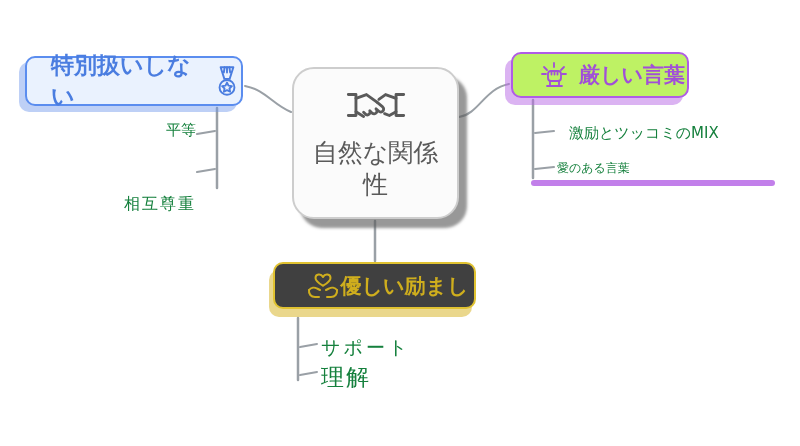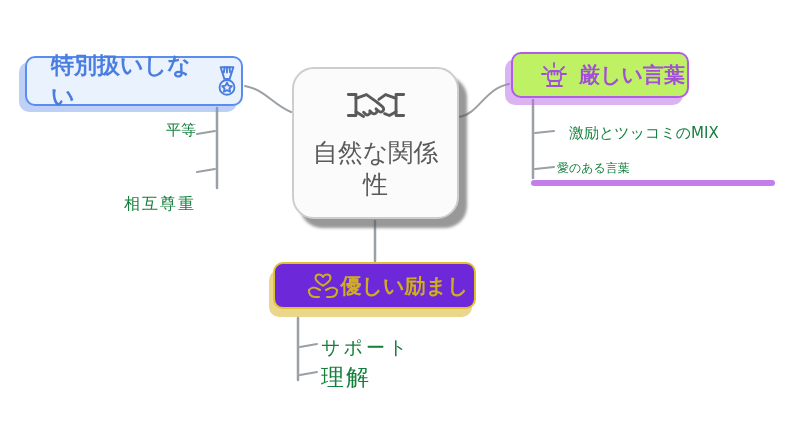--- a/index.html
+++ b/index.html
@@ -35,21 +35,21 @@
     left:511px;top:52px;width:178px;height:46px;
     background:#bef264;border:2.5px solid #b05ce6;border-radius:10px;
     box-shadow:-6px 7px 0 rgba(183,104,230,0.5);
     gap:10px;
   }
   .purple .nlabel{font-size:21px;color:#a14fd8;font-weight:600;}
 
   
   .yellow{
     left:273px;top:262px;width:203px;height:47px;
-    background:#6d28d9;border:2.5px solid #e0c231;border-radius:10px;
+    background:#404040;border:2.5px solid #e0c231;border-radius:10px;
     box-shadow:-4px 8px 0 rgba(216,182,45,0.55);
   }
   .yellow .nlabel{font-size:21px;color:#cfae1d;font-weight:600;}
 
   .sub{position:absolute;color:#15803d;font-size:15px;white-space:nowrap;}
   .blue-sub1{left:118px;top:121px;width:78px;text-align:right;}
   .blue-sub2{left:100px;top:158px;width:96px;text-align:right;letter-spacing:2px;font-size:16px;margin-top:36px;}
   .purple-sub1{left:557px;top:124px;margin-left:12px;}
   .purple-sub2{left:557px;top:160px;font-size:12px;}
   .yellow-sub1{left:321px;top:335px;font-size:19px;letter-spacing:3px;}

